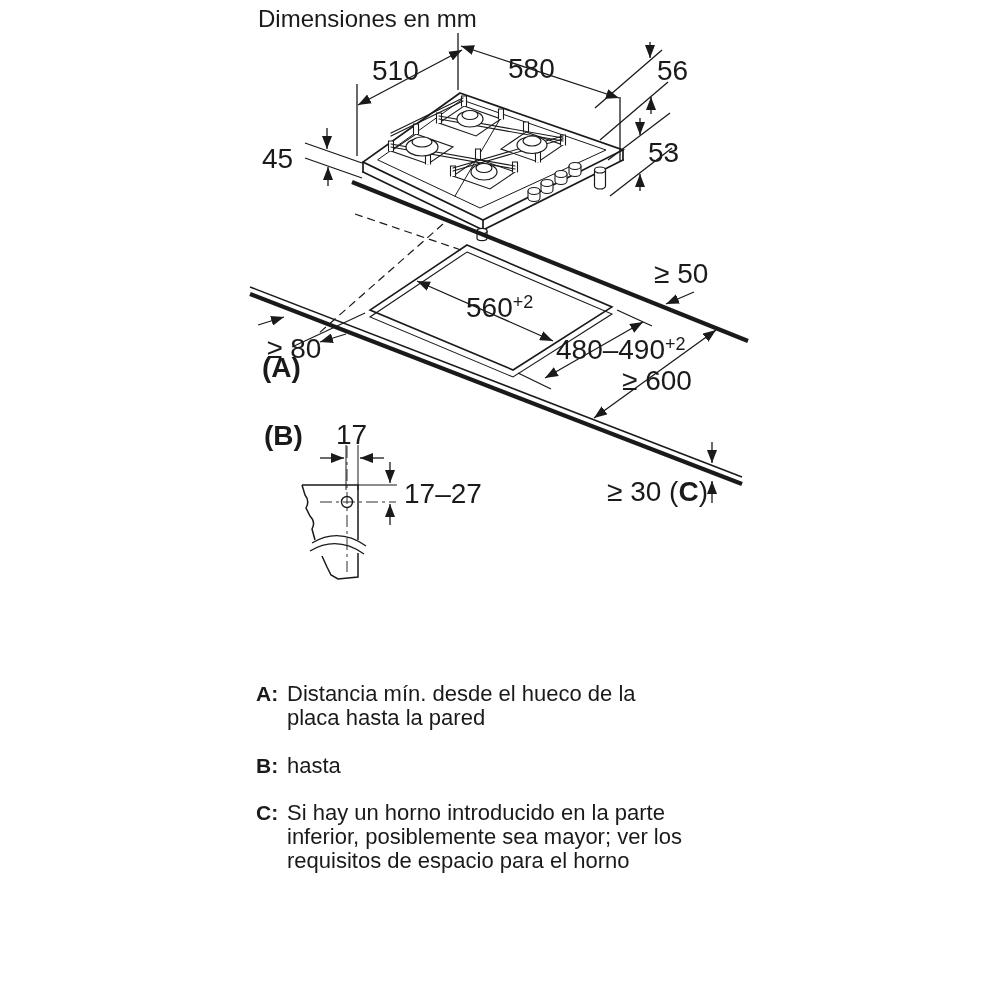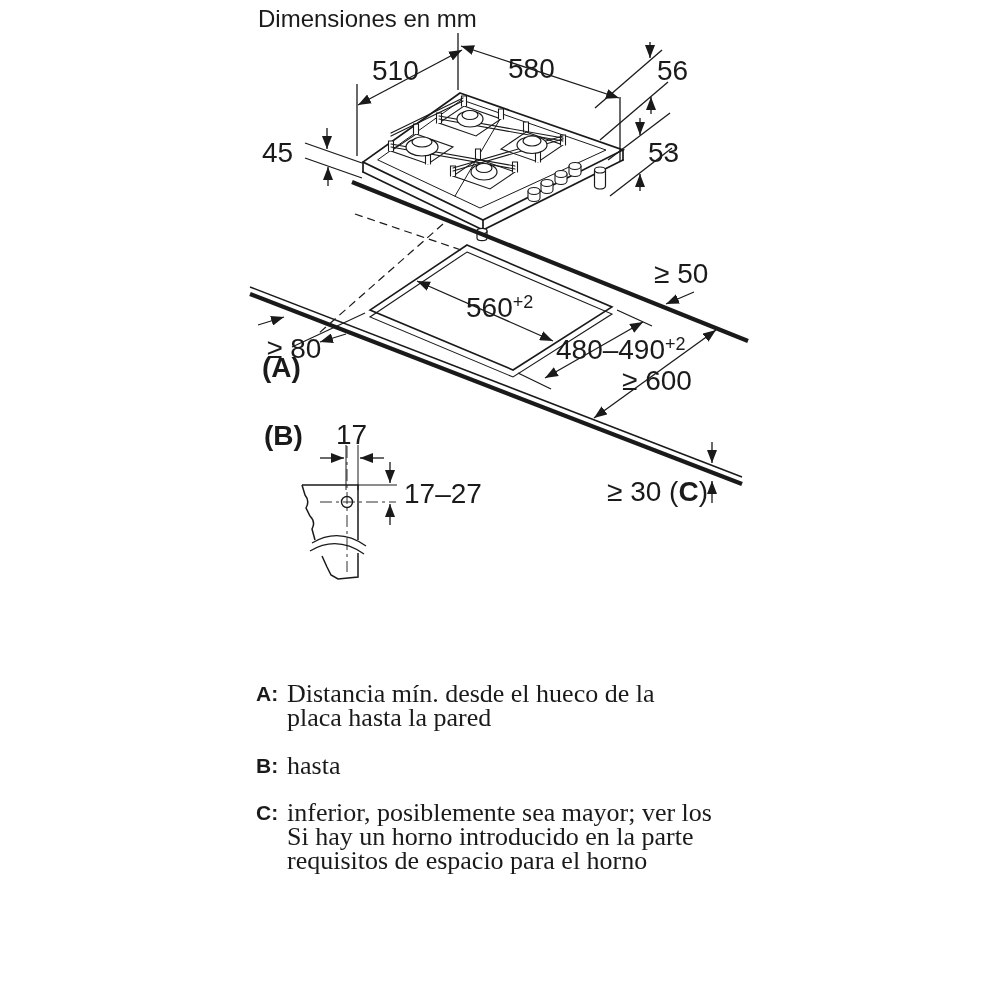--- a/index.html
+++ b/index.html
@@ -6,21 +6,21 @@
   #stage{position:relative;width:1000px;height:880px;background:#ffffff;overflow:hidden;
          font-family:"Liberation Sans", sans-serif;color:#1a1a1a;}
   #diagram-svg{position:absolute;left:0;top:0;}
   .lbl{position:absolute;white-space:nowrap;font-size:28px;line-height:1.05;color:#1a1a1a;}
   .lbl .sup{font-size:18px;position:relative;top:-9px;letter-spacing:0;}
   .title{font-size:24px;}
   .boldref{font-weight:bold;}
   .legend{position:absolute;left:256px;top:682px;width:480px;}
   .legend-row{position:absolute;left:0;display:flex;}
   .legend-key{font-weight:bold;font-size:21px;line-height:24px;width:31px;flex:0 0 31px;}
-  .legend-lines{font-size:26px;line-height:24px;font-family:Liberation Serif, serif;}
+  .legend-lines{font-size:22px;line-height:24px;}
 </style>
 </head>
 <body>
 
 <div id="stage">
 
   <svg id="diagram-svg" width="1000" height="1000" viewBox="0 0 1000 1000">
     <defs>
       <marker id="ah" markerWidth="14" markerHeight="10" refX="13" refY="5" orient="auto-start-reverse" markerUnits="userSpaceOnUse">
         <path d="M0,0 L13,5 L0,10 z" fill="#1a1a1a"></path>
@@ -163,21 +163,21 @@
       <line x1="358" y1="485" x2="397" y2="485" stroke-width="1"></line>
       <line x1="390" y1="462" x2="390" y2="483" marker-end="url(#ah)"></line>
       <line x1="390" y1="525" x2="390" y2="504" marker-end="url(#ah)"></line>
     </g>
   </svg>
 
   <div class="lbl title" style="left:258px;top:6px">Dimensiones en mm</div>
   <div class="lbl" style="left:372px;top:56px">510</div>
   <div class="lbl" style="left:508px;top:54px">580</div>
   <div class="lbl" style="left:657px;top:56px">56</div>
-  <div class="lbl" style="left:262px;top:138px">45</div>
+  <div class="lbl" style="left:262px;top:144px">45</div>
   <div class="lbl" style="left:648px;top:138px">53</div>
 
   <div class="lbl" style="left:466px;top:293px"><span>560</span><span class="sup">+2</span></div>
   <div class="lbl" style="left:556px;top:335px"><span>480–490</span><span class="sup">+2</span></div>
 
   <div class="lbl" style="left:654px;top:259px">≥ 50</div>
   <div class="lbl" style="left:267px;top:334px">≥ 80</div>
   <div class="lbl boldref" style="left:262px;top:353px">(A)</div>
   <div class="lbl" style="left:622px;top:366px">≥ 600</div>
   <div class="lbl boldref" style="left:264px;top:421px">(B)</div>
@@ -195,20 +195,20 @@
     </div>
     <div class="legend-row" style="top:72px">
       <span class="legend-key">B:</span>
       <div class="legend-lines">
         <div>hasta</div>
       </div>
     </div>
     <div class="legend-row" style="top:119px">
       <span class="legend-key">C:</span>
       <div class="legend-lines">
+        <div>Si hay un horno introducido en la parte</div>
         <div>inferior, posiblemente sea mayor; ver los</div>
-        <div>Si hay un horno introducido en la parte</div>
         <div>requisitos de espacio para el horno</div>
       </div>
     </div>
   </div>
 
 </div>
 
 </body></html>

